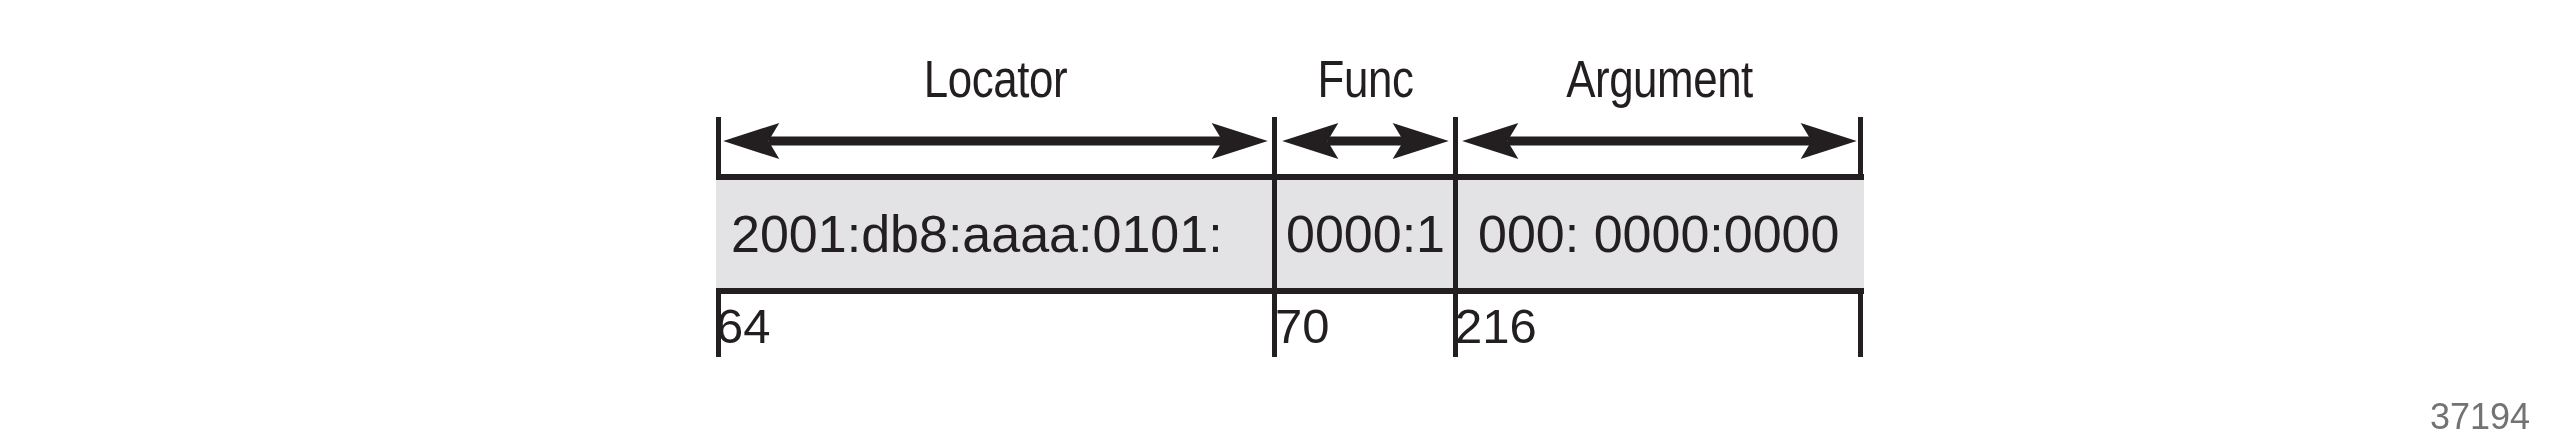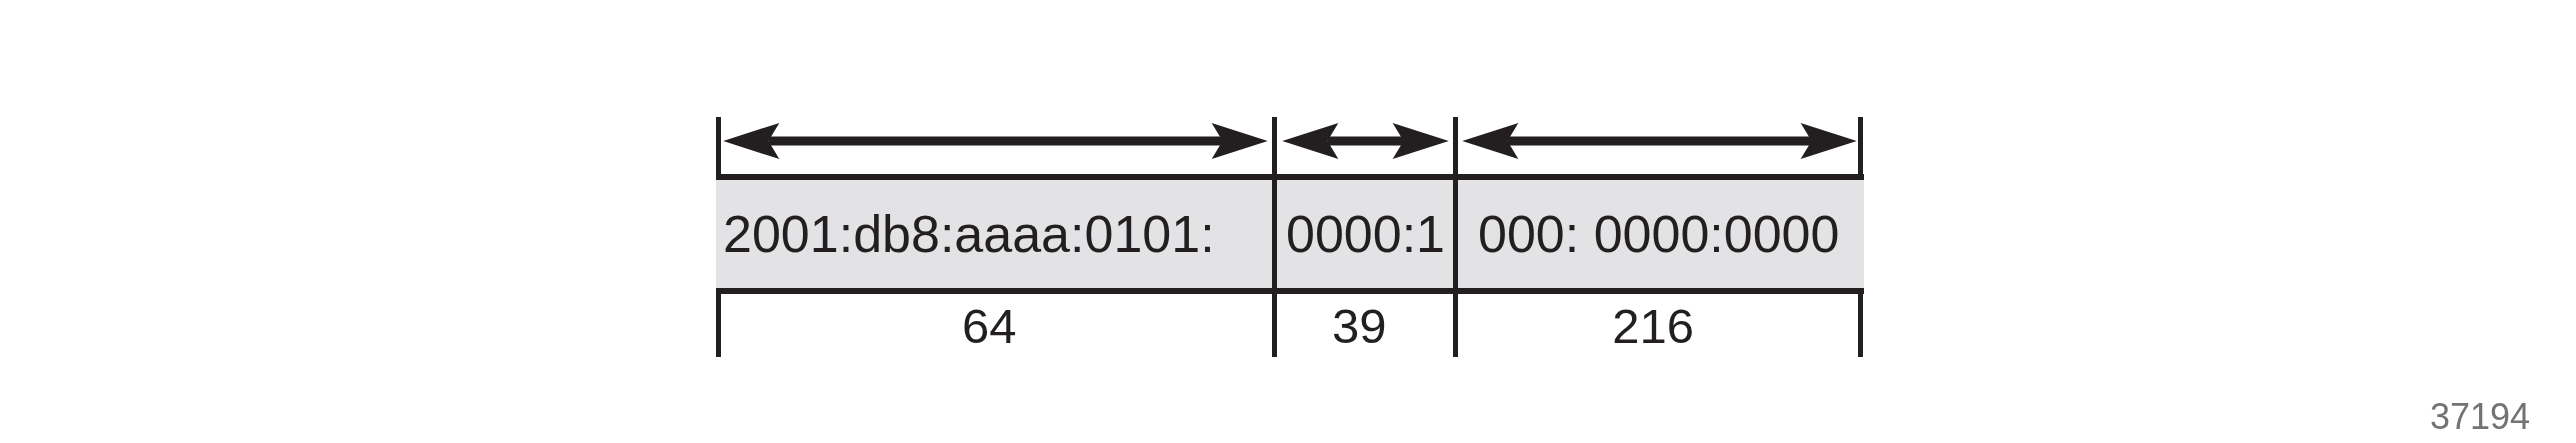--- a/index.html
+++ b/index.html
@@ -89,21 +89,21 @@
   .addrseg{
     position:absolute;
     top:0;height:108px;
     line-height:108px;
     font-size:52px;
     white-space:nowrap;
     color:#231f20;
     overflow:hidden;
     box-sizing:border-box;
   }
-  .addrseg.s-locator{left:0px;width:559px;padding-left:7px;text-align:left;}
+  .addrseg.s-locator{left:0px;width:559px;padding-left:15px;text-align:left;}
   .addrseg.s-func{left:559px;width:181px;text-align:center;}
   .addrseg.s-argument{left:739px;width:409px;text-align:left;margin-left:23px;}
 
   
   .inner-div{
     position:absolute;
     top:0;width:5.4px;height:120px;
     background:#231f20;
   }
   .inner-div.d1{left:556px;}
@@ -113,21 +113,21 @@
   .bits{
     position:absolute;
     left:0px;top:300px;
     width:1148px;height:52px;
   }
   .bitnum{
     position:absolute;
     top:0;height:52px;
     line-height:52px;
     font-size:49px;
-    text-align:center;
+    text-align:left;
     padding-right:12.7px;
     box-sizing:border-box;
     white-space:nowrap;
     color:#231f20;
   }
   .bitnum.b-locator{left:0px;width:559px;}
   .bitnum.b-func{left:559px;width:181px;}
   .bitnum.b-argument{left:739px;width:409px;}
 
   
@@ -145,20 +145,25 @@
 
 <div id="figure">
 
   <div class="diagram">
 
     <div class="vtick t0"></div>
     <div class="vtick t1"></div>
     <div class="vtick t2"></div>
     <div class="vtick t3"></div>
 
+    <div class="labels">
+      <div class="fieldlabel l-locator">Locator</div>
+      <div class="fieldlabel l-func">Func</div>
+      <div class="fieldlabel l-argument">Argument</div>
+    </div>
 
     <div class="arrows">
 
       <div class="arrowcell a-locator">
         <svg viewBox="0 0 618 62" preserveAspectRatio="none">
           <polygon points="8,31 70,11 58,31 70,51" fill="#231f20"></polygon>
           <polygon points="610,31 548,11 560,31 548,51" fill="#231f20"></polygon>
           <rect x="58" y="26" width="504" height="10" fill="#231f20"></rect>
         </svg>
       </div>
@@ -184,21 +189,21 @@
     <div class="addrbar">
       <div class="addrseg s-locator">2001:db8:aaaa:0101:</div>
       <div class="addrseg s-func">0000:1</div>
       <div class="addrseg s-argument">000: 0000:0000</div>
       <div class="inner-div d1"></div>
       <div class="inner-div d2"></div>
     </div>
 
     <div class="bits">
       <div class="bitnum b-locator">64</div>
-      <div class="bitnum b-func">39</div>
+      <div class="bitnum b-func">70</div>
       <div class="bitnum b-argument">216</div>
     </div>
 
   </div>
 
   <div class="figure-id">37194</div>
 
 </div>
 
 

